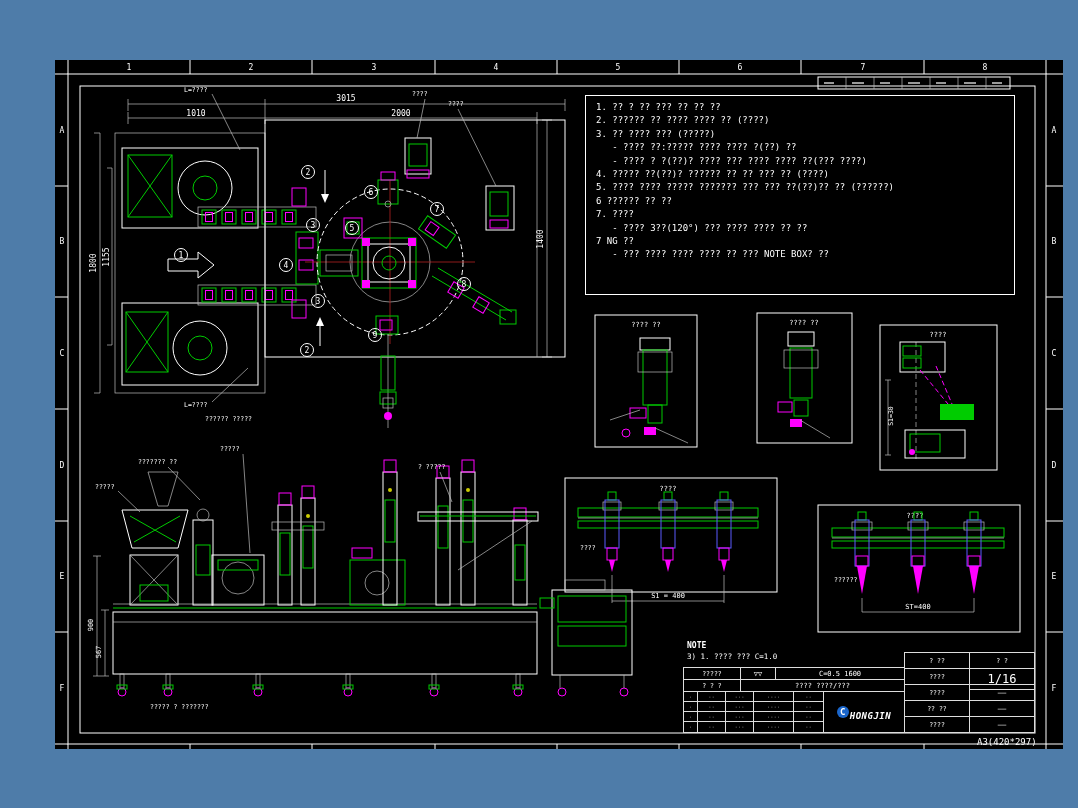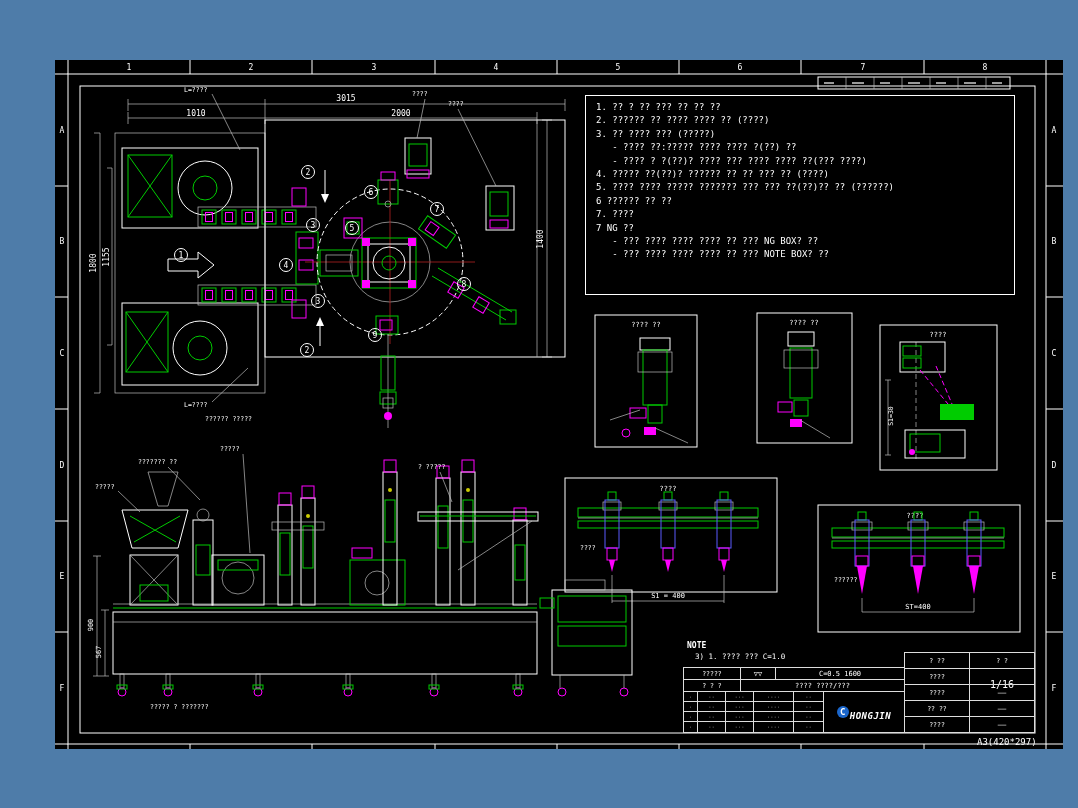--- a/index.html
+++ b/index.html
@@ -480,28 +480,28 @@
   <div class="notes">
     <div>1. ?? ? ?? ??? ?? ?? ??</div>
     <div>2. ?????? ?? ???? ???? ?? (????)</div>
     <div>3. ?? ???? ??? (?????)</div>
     <div>   - ???? ??:????? ???? ???? ?(??) ??</div>
     <div>   - ???? ? ?(??)? ???? ??? ???? ???? ??(??? ????)</div>
     <div>4. ????? ??(??)? ?????? ?? ?? ??? ?? (????)</div>
     <div>5. ???? ???? ????? ??????? ??? ??? ??(??)?? ?? (??????)</div>
     <div>6 ?????? ?? ??</div>
     <div>7. ????</div>
+    <div>   - ???? 3??(120°) ??? ???? ???? ?? ??</div>
     <div>7 NG ??</div>
-    <div>   - ??? ???? ???? ???? ?? ??? NG BOX? ??</div>
     <div>   - ??? ???? ???? ???? ?? ??? NOTE BOX? ??</div>
   </div>
 
   <div class="tb">
     <div style="position:absolute;left:4px;top:0;font-size:8px;font-weight:bold;">NOTE</div>
-    <div style="position:absolute;left:12px;top:11px;font-size:7.5px;white-space:pre;">3) 1. ???? ??? C=1.0</div>
+    <div style="position:absolute;left:4px;top:11px;font-size:7.5px;white-space:pre;">3) 1. ???? ??? C=1.0</div>
 
     <div class="cell" style="left:0;top:26px;width:58px;height:13px;font-size:6.5px;">?????</div>
     <div class="cell" style="left:57px;top:26px;width:36px;height:13px;font-size:7px;">▽▽</div>
     <div class="cell" style="left:92px;top:26px;width:130px;height:13px;font-size:7px;">C=0.5  1600</div>
     <div class="cell" style="left:0;top:38px;width:58px;height:13px;font-size:6.5px;">? ? ?</div>
     <div class="cell" style="left:57px;top:38px;width:165px;height:13px;font-size:7px;">???? ????/???</div>
 
     <div class="cell rev" style="left:0;top:50px;width:15px;height:11px;">·</div>
     <div class="cell rev" style="left:14px;top:50px;width:29px;height:11px;">··</div>
     <div class="cell rev" style="left:42px;top:50px;width:29px;height:11px;">···</div>
@@ -524,21 +524,21 @@
     <div class="cell rev" style="left:110px;top:80px;width:31px;height:12px;">··</div>
 
     <div class="cell" style="left:140px;top:50px;width:82px;height:42px;">
       <span class="logo-c">C</span>
       <span class="company">HONGJIN</span>
     </div>
 
     <div class="cell" style="left:221px;top:11px;width:66px;height:17px;font-size:6.5px;">? ??</div>
     <div class="cell" style="left:286px;top:11px;width:66px;height:17px;font-size:6.5px;">? ?</div>
     <div class="cell" style="left:221px;top:27px;width:66px;height:17px;font-size:6.5px;">????</div>
-    <div class="cell" style="left:286px;top:27px;width:66px;height:33px;font-size:10px;">1/16</div>
+    <div class="cell" style="left:286px;top:27px;width:66px;height:22px;font-size:12px;">1/16</div>
     <div class="cell" style="left:221px;top:43px;width:66px;height:17px;font-size:6.5px;">????</div>
     <div class="cell" style="left:286px;top:43px;width:66px;height:17px;font-size:7px;">——</div>
     <div class="cell" style="left:221px;top:59px;width:66px;height:17px;font-size:6.5px;">?? ??</div>
     <div class="cell" style="left:286px;top:59px;width:66px;height:17px;font-size:7px;">——</div>
     <div class="cell" style="left:221px;top:75px;width:66px;height:17px;font-size:6.5px;">????</div>
     <div class="cell" style="left:286px;top:75px;width:66px;height:17px;font-size:7px;">——</div>
   </div>
 </div>
 
 </body></html>

